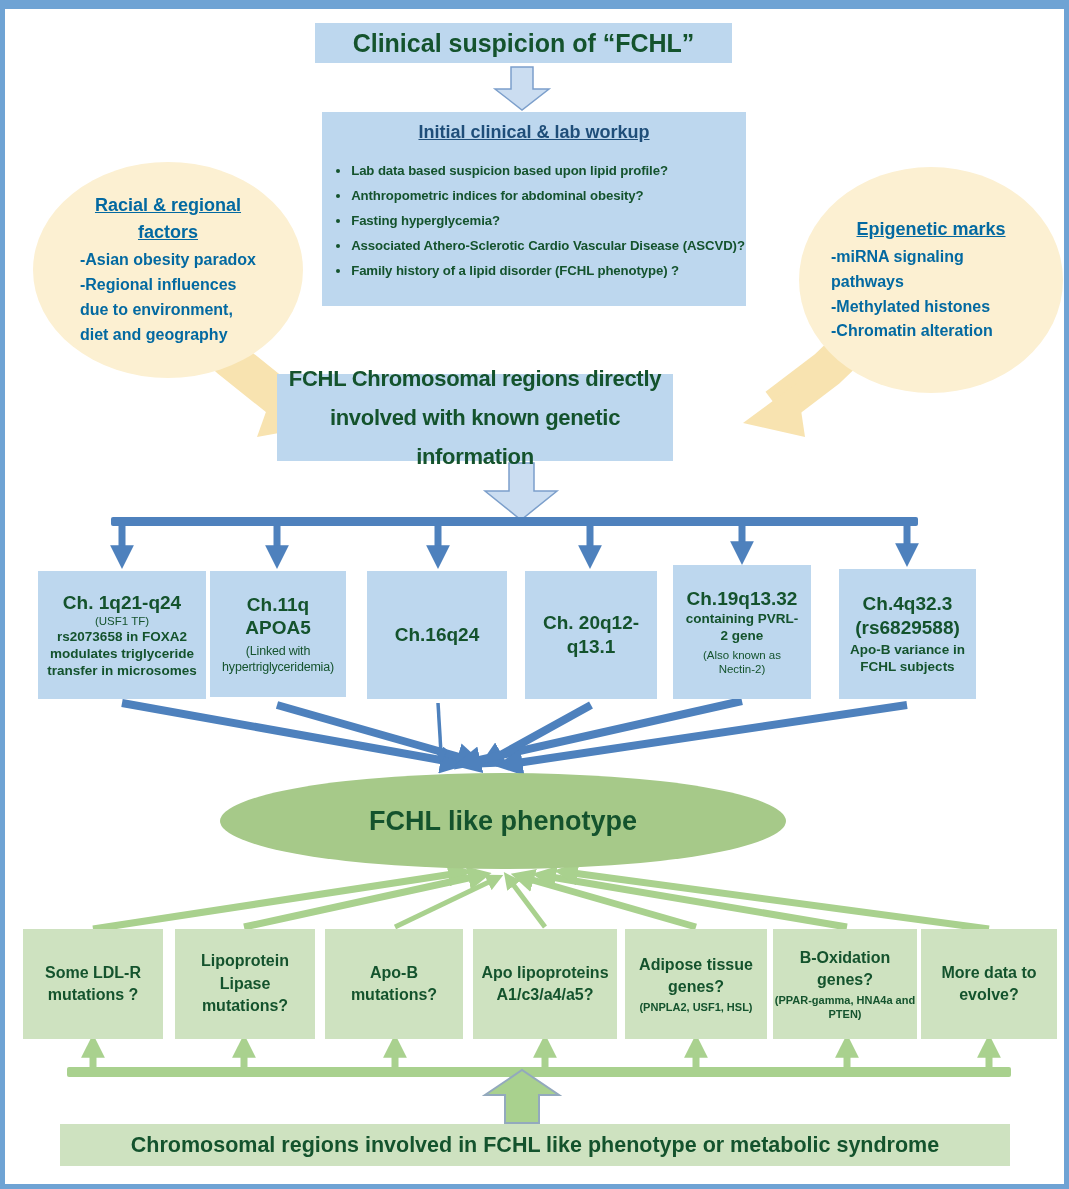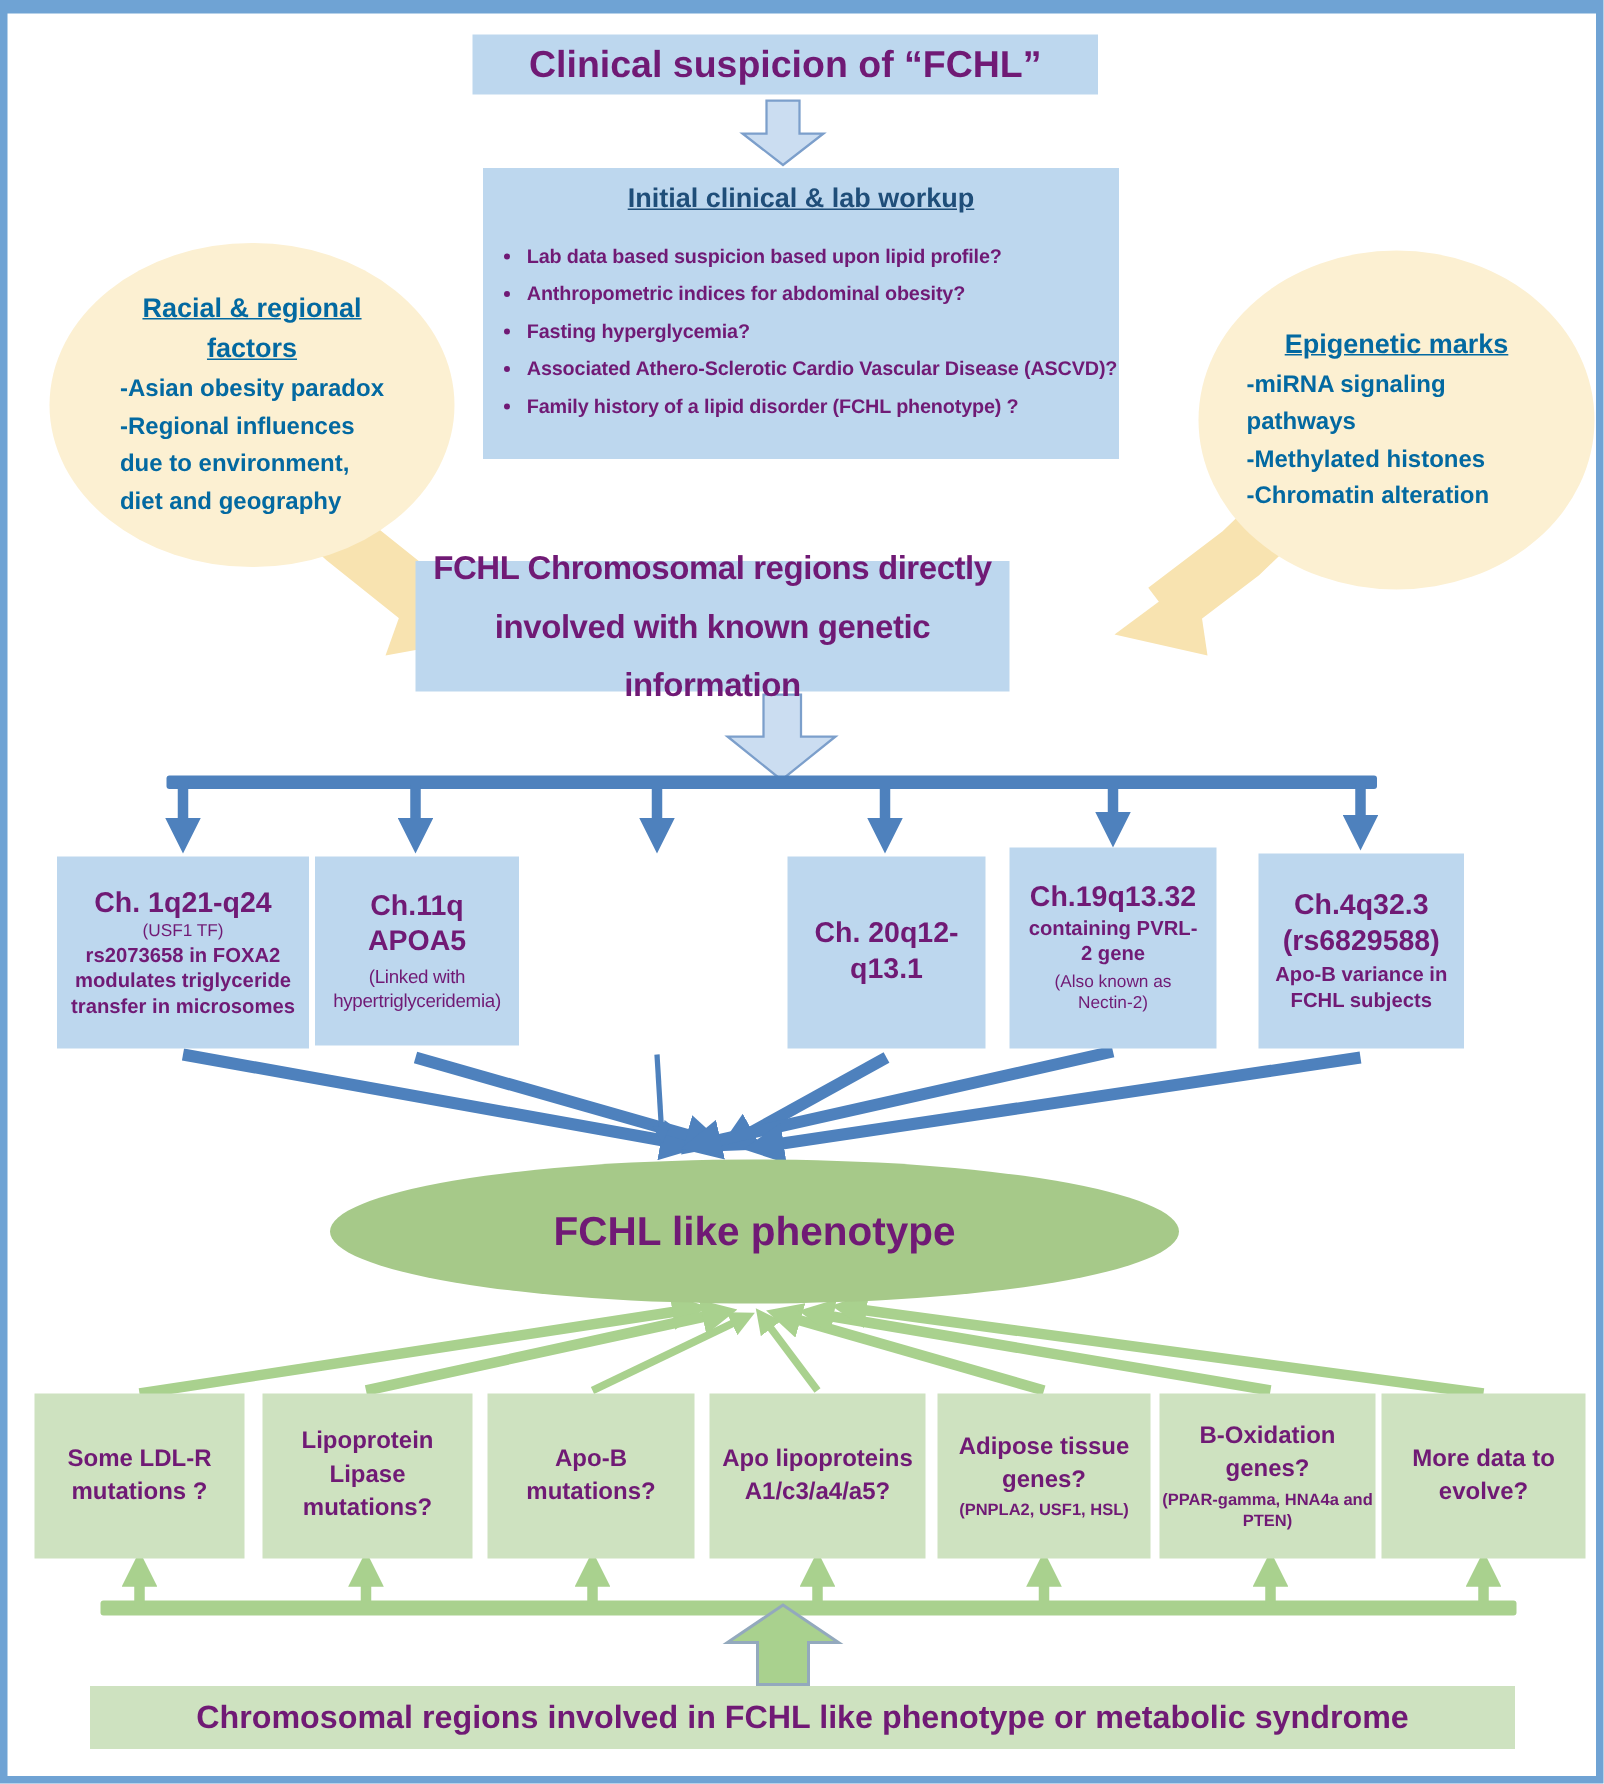--- a/index.html
+++ b/index.html
@@ -14,21 +14,21 @@
     display:flex; flex-direction:column; align-items:center; justify-content:center;
     text-align:center;
   }
   .cream-ellipse {
     position:absolute; background:#FCF0D2; border-radius:50%; z-index:2;
     display:flex; flex-direction:column; align-items:center; justify-content:center;
     color:#0369a1;
   }
   .cream-ellipse .etitle { font-weight:bold; font-size:18px; text-decoration:underline; text-align:center; line-height:1.5; }
   .cream-ellipse .elines { font-weight:bold; font-size:16px; line-height:1.55; text-align:left; margin-top:2px; }
-  .red { color:#701a75; }
+  .red { color:#14532d; }
   .dkblue { color:#1F4E79; }
   #top-title { left:310px; top:14px; width:417px; height:40px; font-size:25px; font-weight:bold; }
   #workup { left:317px; top:103px; width:424px; height:194px; justify-content:flex-start; padding-top:10px; }
   #workup .wtitle { font-size:18px; font-weight:bold; text-decoration:underline; }
   #workup ul { list-style:disc; margin-top:10px; text-align:left; padding-left:30px; padding-right:2px; }
   #workup li { font-size:13.2px; font-weight:bold; margin:10px 0; white-space:nowrap; letter-spacing:-0.1px; }
   #central-box { left:272px; top:365px; width:396px; height:87px; font-size:22px; font-weight:bold; line-height:39px; letter-spacing:-0.3px; }
   .cbox { z-index:2; }
   .cbox span { display:block; line-height:1.25; }
   .t-lg { font-size:19px; font-weight:bold; }
@@ -181,20 +181,23 @@
     <span class="t-md">rs2073658 in FOXA2</span>
     <span class="t-md">modulates triglyceride</span>
     <span class="t-md">transfer in microsomes</span>
   </div>
   <div id="cb2" class="bluebox cbox red">
     <span class="t-lg">Ch.11q</span>
     <span class="t-lg">APOA5</span>
     <span class="t-sm" style="margin-top:4px;">(Linked with</span>
     <span class="t-sm">hypertriglyceridemia)</span>
   </div>
+  <div id="cb3" class="bluebox cbox red">
+    <span class="t-lg">Ch.16q24</span>
+  </div>
   <div id="cb4" class="bluebox cbox red">
     <span class="t-lg">Ch. 20q12-</span>
     <span class="t-lg">q13.1</span>
   </div>
   <div id="cb5" class="bluebox cbox red">
     <span class="t-lg">Ch.19q13.32</span>
     <span class="t-md">containing PVRL-</span>
     <span class="t-md">2 gene</span>
     <span class="t-xs" style="margin-top:3px;">(Also known  as</span>
     <span class="t-xs">Nectin-2)</span>

